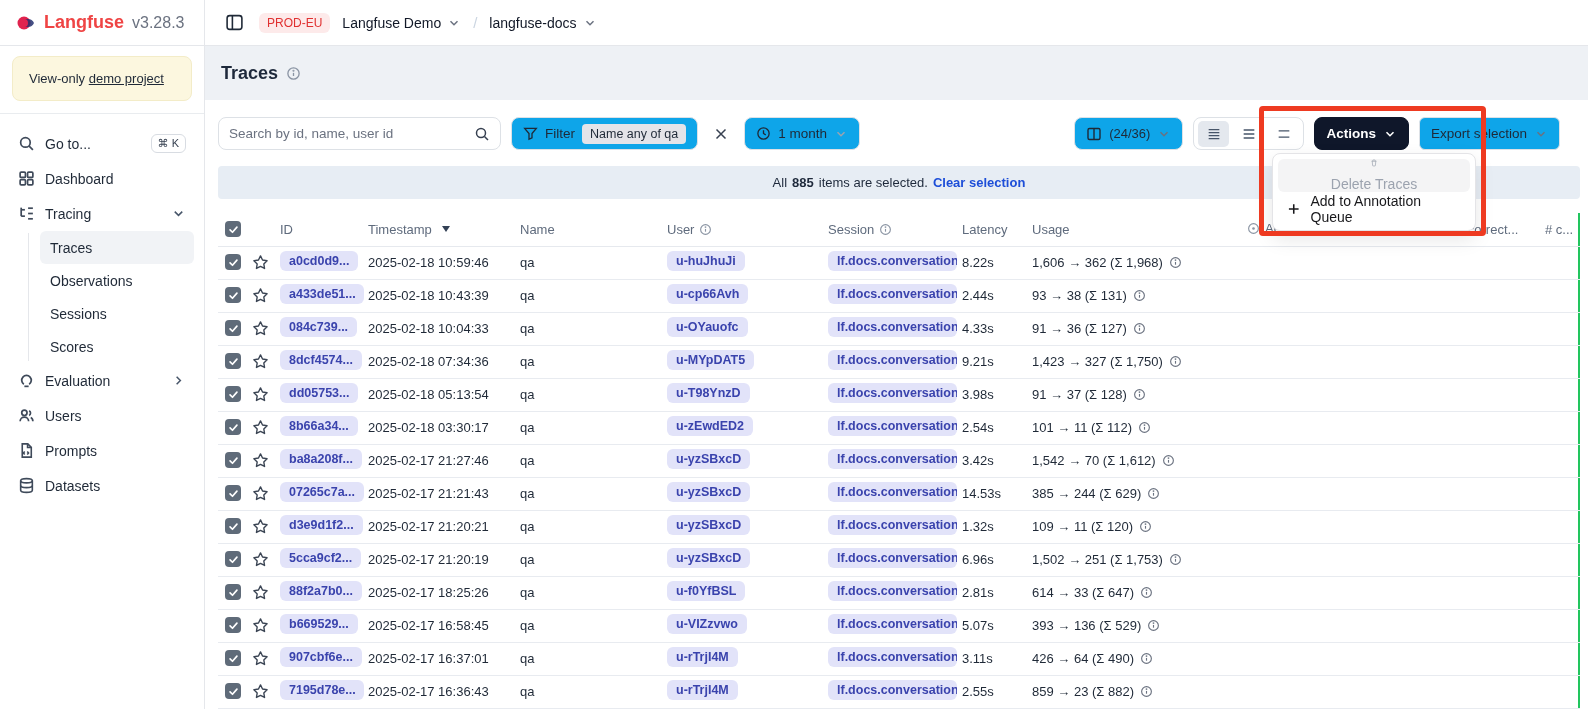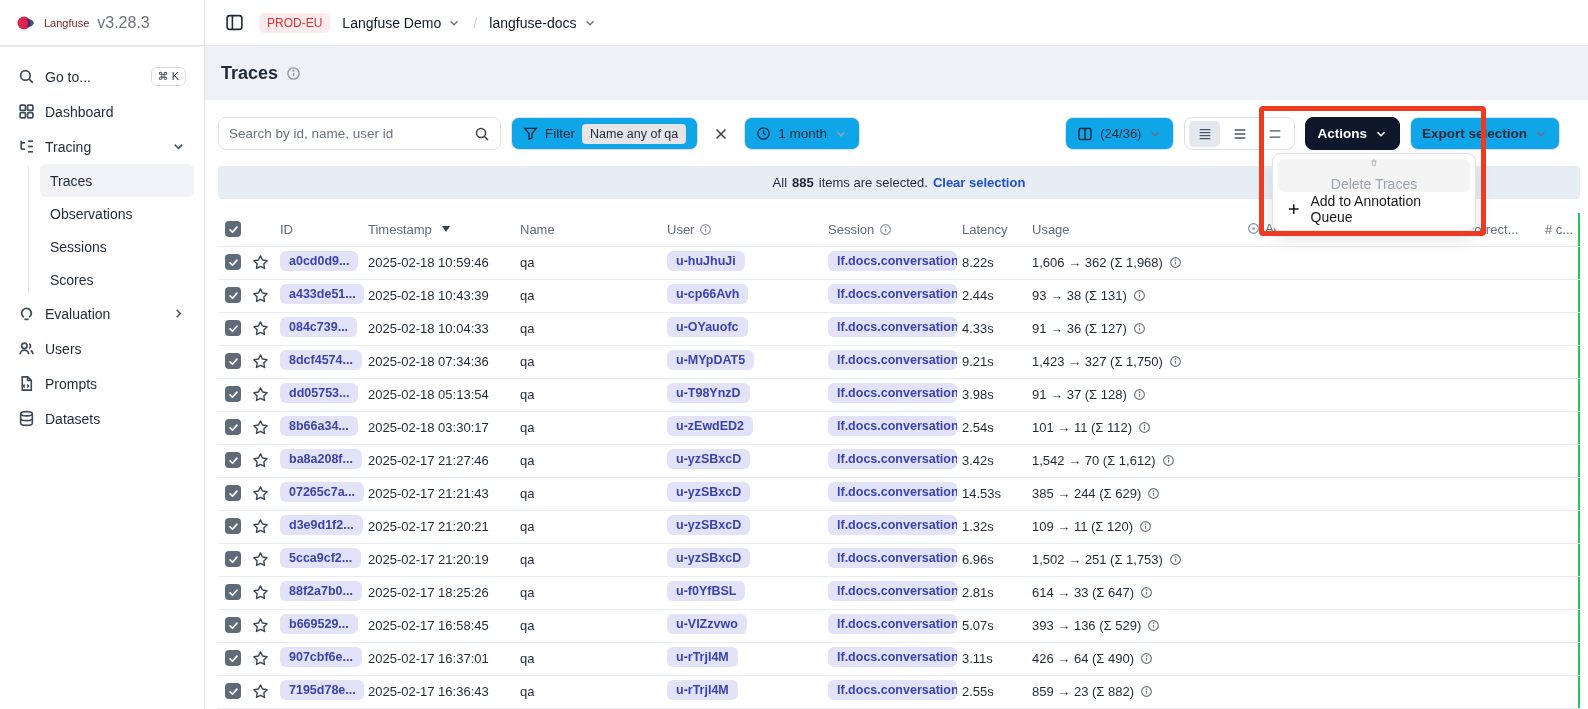--- a/index.html
+++ b/index.html
@@ -6,21 +6,21 @@
   html,body { width:1588px; height:709px; overflow:hidden; background:#fff;
     font-family:"Liberation Sans","DejaVu Sans",sans-serif; color:#1f2937; }
 
   
   .app { display:flex; width:1588px; height:709px; }
   .sidebar { width:205px; flex:0 0 205px; border-right:1px solid #e5e7eb; background:#fff; }
   .main { flex:1; min-width:0; position:relative; }
 
   
   .logo-row { height:46px; display:flex; align-items:center; gap:8px; padding:0 16px; border-bottom:1px solid #e5e7eb; }
-  .brand { font-weight:400; font-size:11px; color:#7f1d1d; }
+  .brand { font-weight:700; font-size:18px; color:#ef4444; }
   .version { font-size:16px; color:#6b7280; }
   .viewonly { margin:10px 12px 12px 12px; background:#fcf7df; border:1px solid #f3ecc8; border-radius:8px;
     padding:14px 16px; font-size:13px; color:#1f2937; }
   .viewonly a { color:#1f2937; text-decoration:underline; cursor:pointer; }
   .side-divider { border-bottom:1px solid #e9ecef; }
   .nav { padding:12px 10px; }
   .nav-item { display:flex; align-items:center; gap:10px; height:35px; padding:0 8px; border-radius:6px;
     font-size:14px; color:#1f2937; cursor:pointer; }
   .nav-item .spacer { flex:1; }
   .kbd { border:1px solid #d8dce2; border-radius:6px; font-size:11px; color:#374151; padding:2px 6px; background:#fff; }
@@ -48,21 +48,21 @@
   .btn { display:inline-flex; align-items:center; gap:7px; height:33px; padding:0 11px; border:1px solid #dde1e6;
     border-radius:8px; background:#0ea5e9; font-size:13.5px; color:#1f2937; cursor:pointer; white-space:nowrap; }
   .chip { background:#e4e4e9; border-radius:4px; font-size:12.5px; padding:3px 8px; color:#1f2937; }
   .x-btn { display:inline-flex; align-items:center; justify-content:center; width:26px; height:26px; cursor:pointer; }
   .right-cluster { margin-left:auto; display:flex; align-items:center; gap:10px; }
   .toggle-group { display:flex; align-items:center; gap:4px; height:33px; border:1px solid #dde1e6; border-radius:8px; padding:0 4px; }
   .toggle-btn { display:inline-flex; align-items:center; justify-content:center; width:31px; height:26px; border-radius:5px; cursor:pointer; }
   .toggle-btn.selected { background:#e4e8ee; }
   .btn-dark { background:#0f172a; border-color:#0f172a; color:#fff; font-weight:600; }
   .btn-dark svg { stroke:#fff; }
-  .semibold { font-weight:700; }
+  .semibold { font-weight:400;border-radius:6px; }
 
   
   .sel-banner { margin-left:13px; width:1362px; height:33px; background:#e7edf4; border-radius:4px;
     display:flex; align-items:center; justify-content:center; gap:5px; font-size:13px; color:#1e293b; }
   .sel-banner .count { font-weight:700; }
   .sel-banner .clear { color:#1d4ed8; font-weight:700; cursor:pointer; }
 
   
   .table-wrap { margin-left:13px; width:1362px; margin-top:14px; border-right:2px solid #22c55e; }
   table { border-collapse:collapse; table-layout:fixed; width:1362px; }
@@ -101,20 +101,21 @@
         <svg width="20" height="20" viewBox="0 0 20 20">
             <circle cx="8" cy="10" r="6.5" fill="#e0234e"></circle>
             <path d="M6 10a6.5 6.5 0 0 1 12 0 6.5 6.5 0 0 1-12 0z" fill="#24316e" opacity=".85"></path>
             <circle cx="8" cy="10" r="4" fill="#e0234e"></circle>
           </svg>
       </span>
       <span class="brand">Langfuse</span>
       <span class="version">v3.28.3</span>
     </div>
 
+    <div class="viewonly"><span>View-only </span><a>demo project</a></div>
     <div class="side-divider"></div>
 
     <nav class="nav">
       <div class="nav-item">
         <span class="icon">
           <svg width="17" height="17" viewBox="0 0 16 16" fill="none" stroke="#3f4a5a" stroke-width="1.6">
               <circle cx="7" cy="7" r="4.5"></circle>
               <path d="M10.5 10.5 14 14"></path>
             </svg>
         </span>

